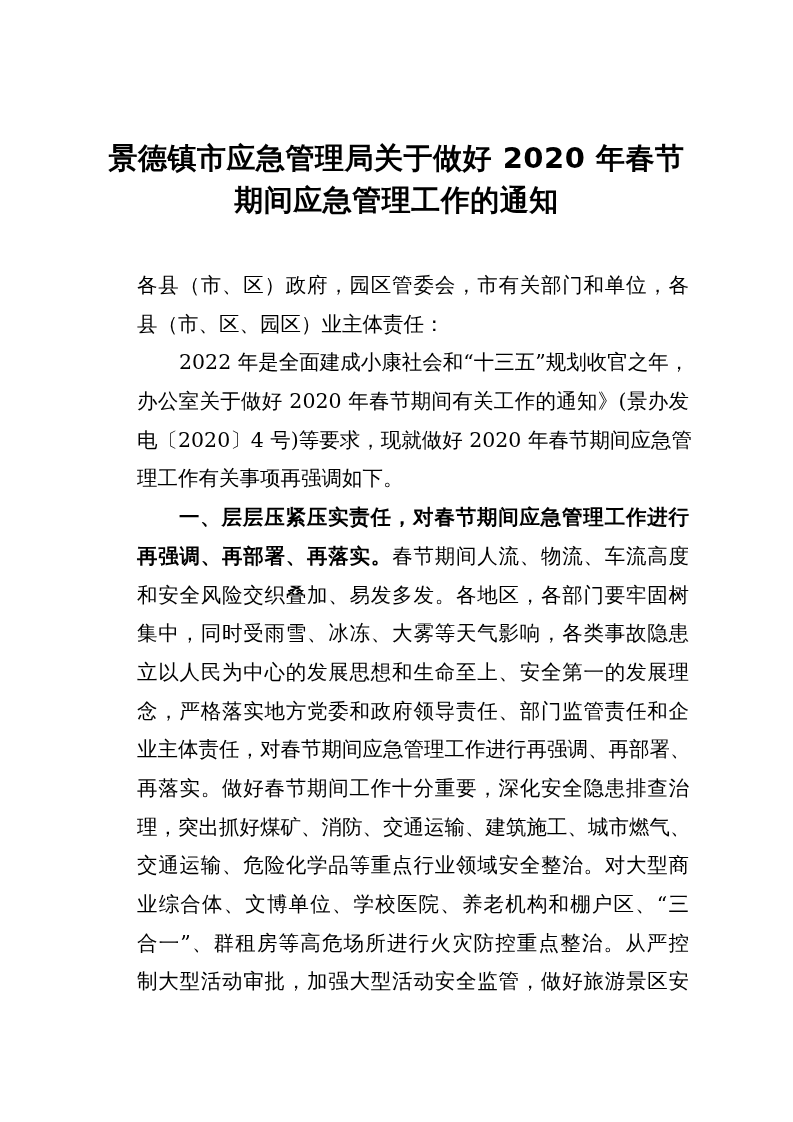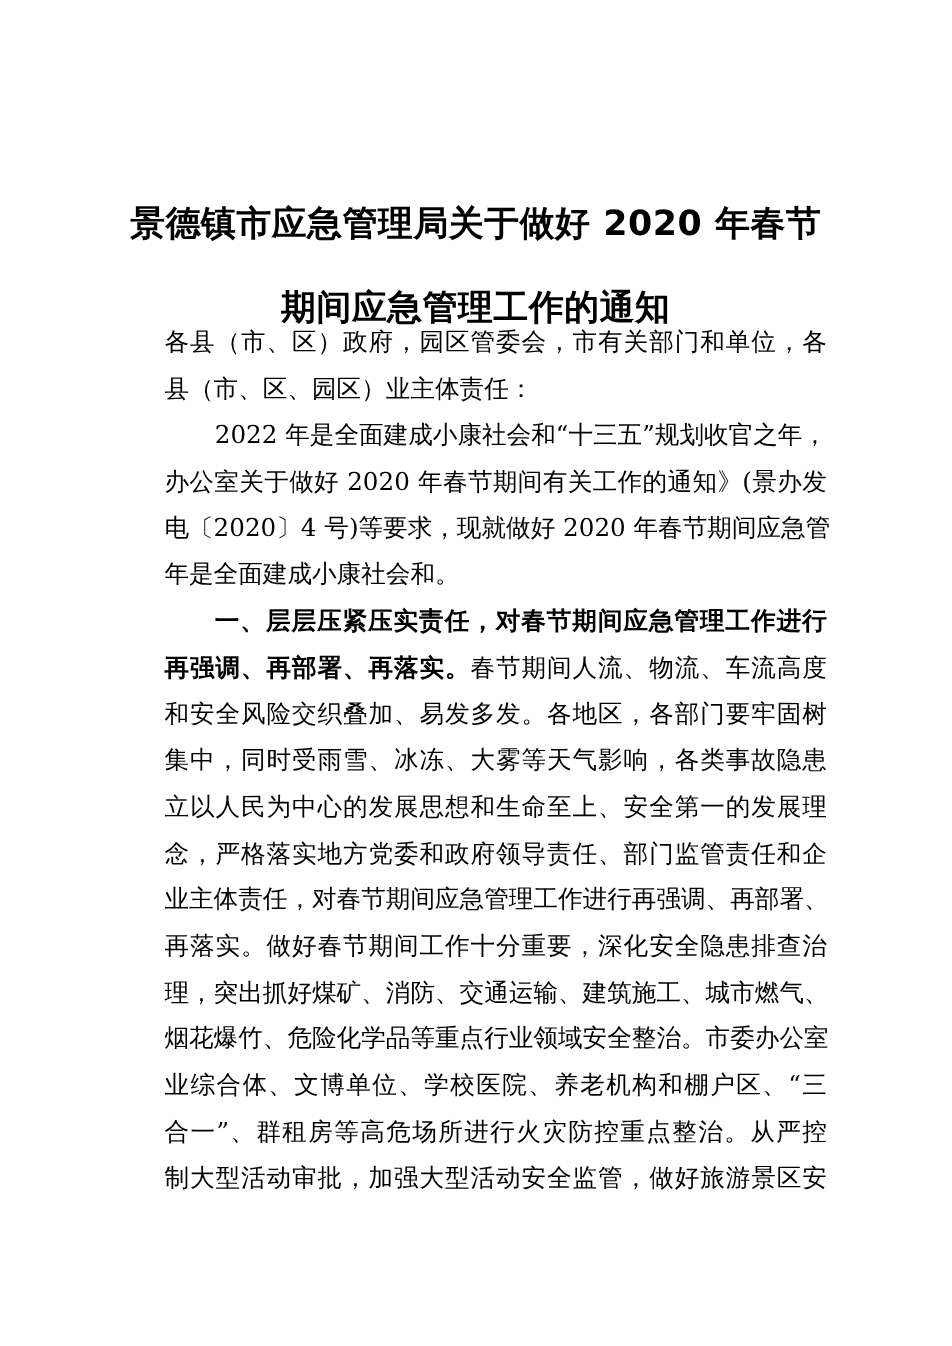--- a/index.html
+++ b/index.html
@@ -8,21 +8,21 @@
     position: absolute; left: 0; top: 0; width: 793px; height: 1122px;
     background: #ffffff; color: #000000;
     font-family: "DejaVu Serif", "Liberation Serif", serif;
   }
   .title {
     position: absolute; left: 100px; width: 593px; top: 137px;
     text-align: center; font-weight: bold; font-size: 29px; line-height: 42px;
     font-family: "DejaVu Sans", "Liberation Sans", sans-serif;
     letter-spacing: 0.5px;
   }
-  .title div { white-space: nowrap; margin-top: 28px; }
+  .title div { white-space: nowrap; }
   .body {
     position: absolute; left: 121px; width: 552px; top: 266px;
     font-size: 20.5px; line-height: 38.7px;
     text-align: justify;
     margin-left: 16px;
   }
   .line { display: block; white-space: nowrap; text-align-last: justify; text-align: justify; height: 38.7px; }
   .line.last { text-align-last: left; }
   .indent { padding-left: 42px; }
   .bold { font-weight: bold; font-family: "DejaVu Sans", "Liberation Sans", sans-serif; }
@@ -39,32 +39,32 @@
   <div class="body">
     <div>
       <span class="line">各县（市、区）政府，园区管委会，市有关部门和单位，各</span>
       <span class="line last">县（市、区、园区）业主体责任：</span>
     </div>
 
     <div>
       <span class="line indent">2022 年是全面建成小康社会和“十三五”规划收官之年，</span>
       <span class="line">办公室关于做好 2020 年春节期间有关工作的通知》(景办发</span>
       <span class="line">电〔2020〕4 号)等要求，现就做好 2020 年春节期间应急管</span>
-      <span class="line last">年是全面建成小康社会和。</span>
+      <span class="line last">理工作有关事项再强调如下。</span>
     </div>
 
     <div>
       <span class="line indent bold">一、层层压紧压实责任，对春节期间应急管理工作进行</span>
       <span class="line"><span class="bold">再强调、再部署、再落实。</span><span>春节期间人流、物流、车流高度</span></span>
       <span class="line">和安全风险交织叠加、易发多发。各地区，各部门要牢固树</span>
       <span class="line">集中，同时受雨雪、冰冻、大雾等天气影响，各类事故隐患</span>
       <span class="line">立以人民为中心的发展思想和生命至上、安全第一的发展理</span>
       <span class="line">念，严格落实地方党委和政府领导责任、部门监管责任和企</span>
       <span class="line">业主体责任，对春节期间应急管理工作进行再强调、再部署、</span>
       <span class="line">再落实。做好春节期间工作十分重要，深化安全隐患排查治</span>
       <span class="line">理，突出抓好煤矿、消防、交通运输、建筑施工、城市燃气、</span>
-      <span class="line">烟花爆竹、危险化学品等重点行业领域安全整治。市委办公室</span>
+      <span class="line">交通运输、危险化学品等重点行业领域安全整治。对大型商</span>
       <span class="line">业综合体、文博单位、学校医院、养老机构和棚户区、“三</span>
       <span class="line">合一”、群租房等高危场所进行火灾防控重点整治。从严控</span>
       <span class="line">制大型活动审批，加强大型活动安全监管，做好旅游景区安</span>
     </div>
   </div>
 </div>
 
 </body></html>

